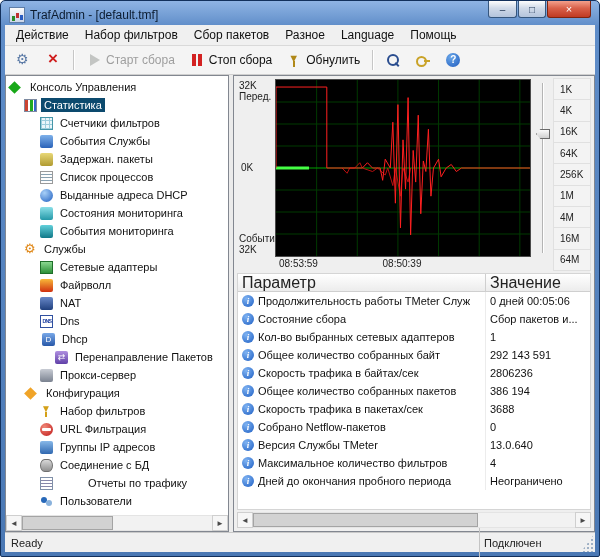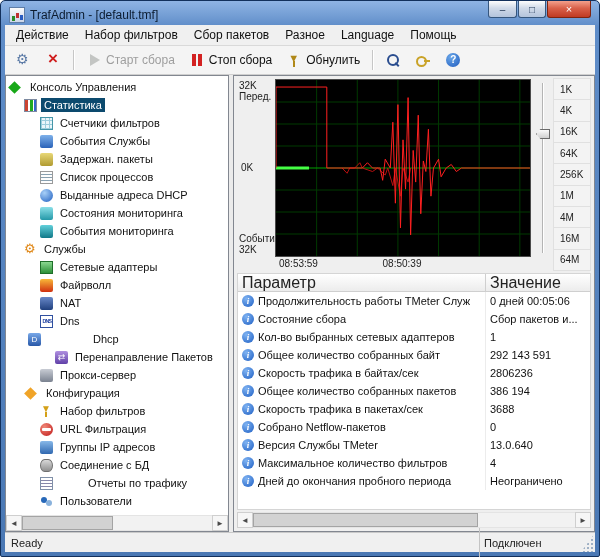--- a/index.html
+++ b/index.html
@@ -248,21 +248,21 @@
             <span class="tree-label">Файрволл</span>
           </div>
           <div class="tree-row" style="padding-left: 34px;">
             <span class="ticon i-nat"></span>
             <span class="tree-label">NAT</span>
           </div>
           <div class="tree-row" style="padding-left: 34px;">
             <span class="ticon i-dns"></span>
             <span class="tree-label">Dns</span>
           </div>
-          <div class="tree-row" style="padding-left: 22px; gap: 45px;">
+          <div class="tree-row" style="padding-left: 36px;">
             <span class="ticon i-dhcp"></span>
             <span class="tree-label">Dhcp</span>
           </div>
           <div class="tree-row" style="padding-left: 49px;">
             <span class="ticon i-redirect"></span>
             <span class="tree-label">Перенаправление Пакетов</span>
           </div>
           <div class="tree-row" style="padding-left: 34px;">
             <span class="ticon i-proxy"></span>
             <span class="tree-label">Прокси-сервер</span>

